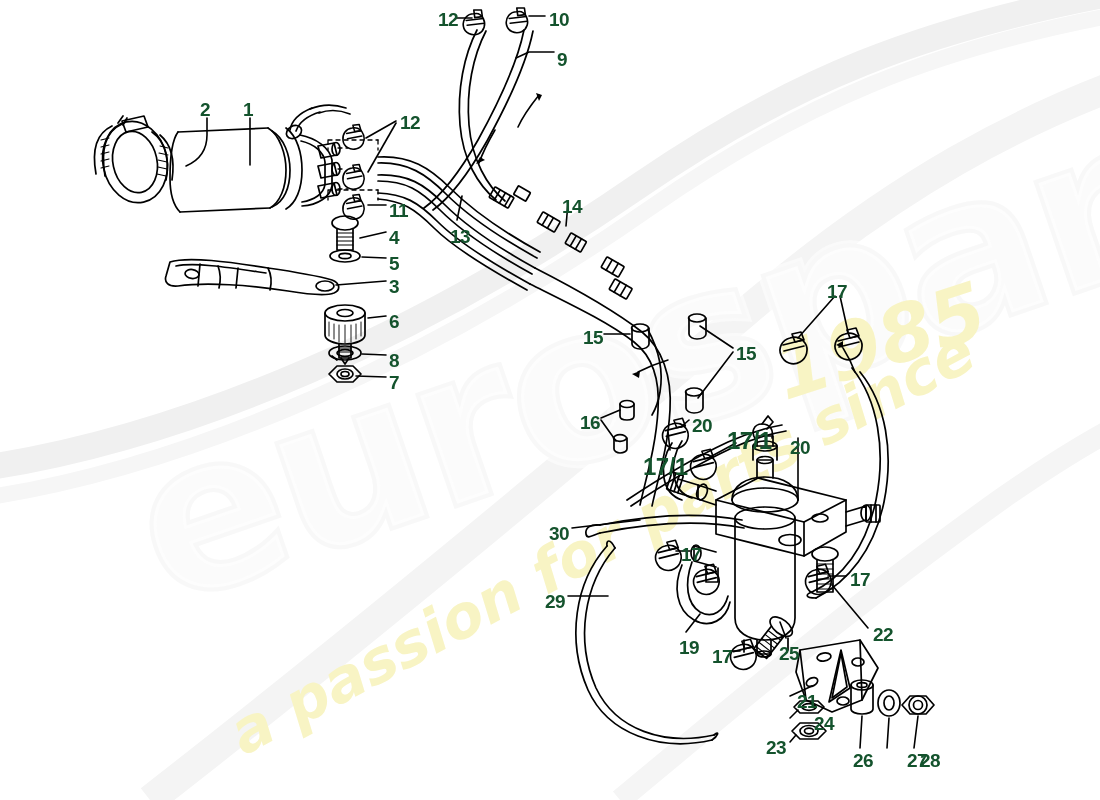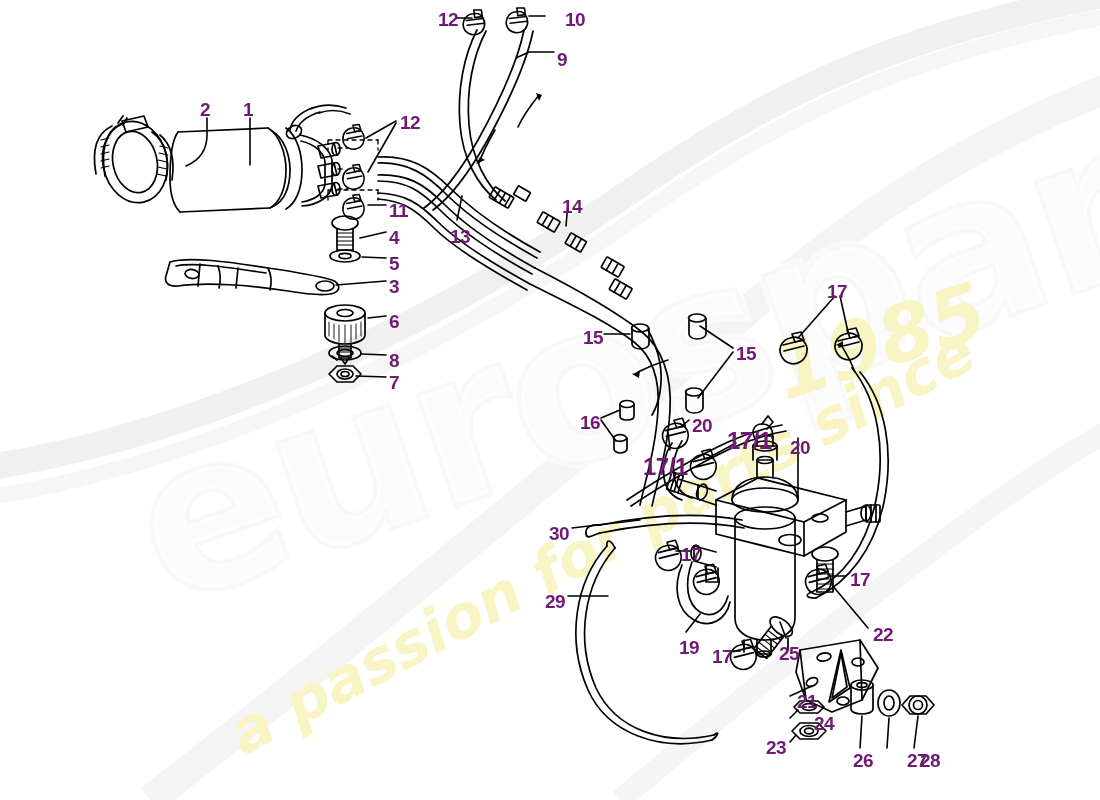--- a/index.html
+++ b/index.html
@@ -1,21 +1,21 @@
 <!DOCTYPE html>
 <html><head>
 <meta charset="utf-8">
 <style>
   html,body{margin:0;padding:0;background:#fff;}
   body{width:1100px;height:800px;overflow:hidden;
        font-family:"Liberation Sans", sans-serif;}
   #stage{position:relative;width:1100px;height:800px;background:#ffffff;}
   #stage svg{position:absolute;left:0;top:0;}
   .lbl{position:absolute;font-family:"Liberation Sans",sans-serif;
-       font-size:19px;font-weight:700;color:#701a75;line-height:1;
+       font-size:19px;font-weight:700;color:#14532d;line-height:1;
        white-space:nowrap;letter-spacing:-0.5px;}
   .lbl.sm{font-size:24px;}
 </style>
 </head>
 <body>
 
 <div id="stage">
 
   <svg width="1100" height="800" viewBox="0 0 1100 800">
     <defs>
@@ -466,21 +466,21 @@
       <path d="M860,748 L862,716"></path>
       <path d="M887,748 L889,718"></path>
       <path d="M914,748 L918,716"></path>
     </g>
   </svg>
 
   <div id="callouts">
       <div class="lbl" style="left: 200px; top: 100px;">2</div>
       <div class="lbl" style="left: 243px; top: 100px;">1</div>
       <div class="lbl" style="left: 438px; top: 10px;">12</div>
-      <div class="lbl" style="left: 549px; top: 10px; margin-left: 16px;">10</div>
+      <div class="lbl" style="left: 549px; top: 10px;">10</div>
       <div class="lbl" style="left: 557px; top: 50px;">9</div>
       <div class="lbl" style="left: 400px; top: 113px;">12</div>
       <div class="lbl" style="left: 389px; top: 201px;">11</div>
       <div class="lbl" style="left: 450px; top: 227px;">13</div>
       <div class="lbl" style="left: 562px; top: 197px;">14</div>
       <div class="lbl" style="left: 389px; top: 228px;">4</div>
       <div class="lbl" style="left: 389px; top: 254px;">5</div>
       <div class="lbl" style="left: 389px; top: 277px;">3</div>
       <div class="lbl" style="left: 389px; top: 312px;">6</div>
       <div class="lbl" style="left: 389px; top: 351px;">8</div>

